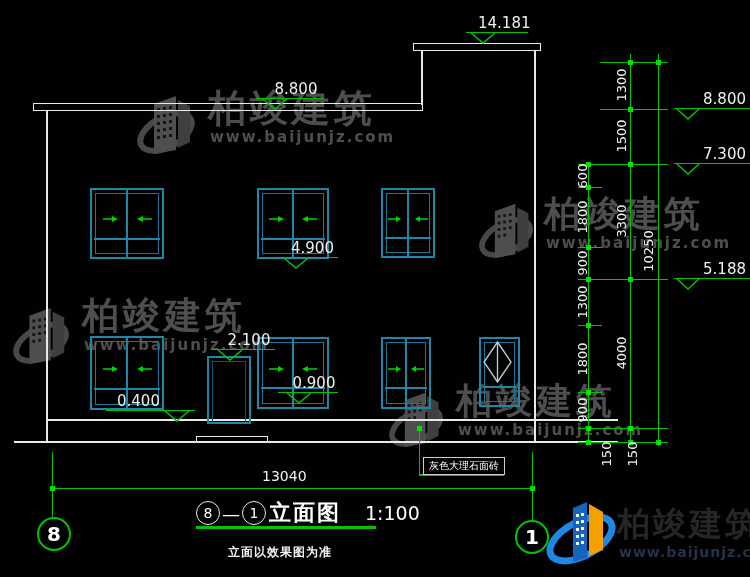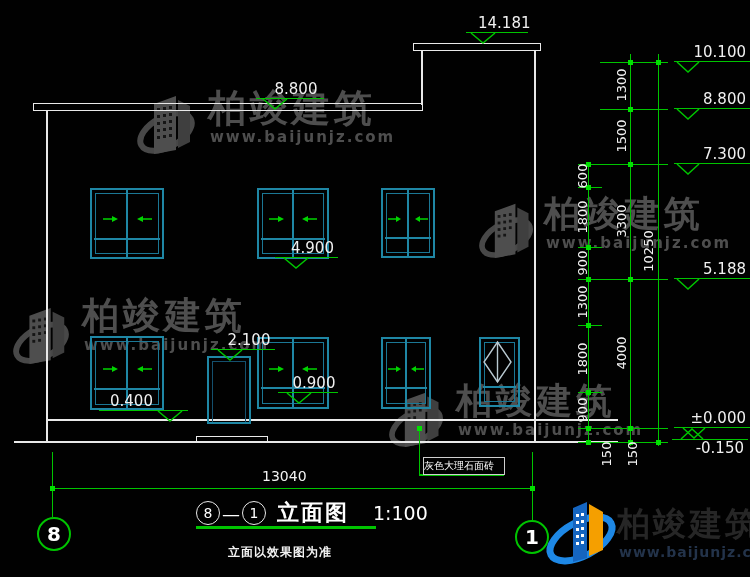--- a/index.html
+++ b/index.html
@@ -32,27 +32,27 @@
   .vdim{position:absolute;color:#f2f2f2;font-size:13px;white-space:nowrap;
         transform:translate(-50%,-50%) rotate(-90deg);}
   .hdim{position:absolute;color:#f2f2f2;font-size:14px;white-space:nowrap;}
   
   .bubble{position:absolute;width:30px;height:30px;border:2px solid #00c400;border-radius:50%;
           color:#fff;font-size:20px;font-weight:bold;display:flex;align-items:center;justify-content:center;}
   
   .title{position:absolute;left:196px;top:498px;display:flex;align-items:center;color:#fff;}
   .tbubble{width:22px;height:22px;border:1.5px solid #e9e9e9;border-radius:50%;font-size:14px;
            display:flex;align-items:center;justify-content:center;}
-  .tname{font-size:22px;font-weight:bold;letter-spacing:2px;margin-left:11px;}
+  .tname{font-size:22px;font-weight:bold;letter-spacing:2px;margin-left:3px;}
   .tscale{font-size:19px;margin-left:24px;}
   .tdash{font-size:18px;margin:0 2px;}
   .subtitle{position:absolute;left:228px;top:544px;color:#f2f2f2;font-size:12px;font-weight:bold;letter-spacing:1px;}
   
   .mat{position:absolute;left:423px;top:457px;width:80px;height:16px;border:1px solid #cfcfcf;
-       color:#fff;font-size:10px;line-height:16px;white-space:nowrap;}
+       color:#fff;font-size:10px;line-height:16px;text-align:center;white-space:nowrap;}
   
   .wm{position:absolute;opacity:.5;color:#9a9a9a;z-index:1;}
   .wm .brand{font-size:38px;font-weight:bold;letter-spacing:4px;white-space:nowrap;line-height:40px;}
   .wm .url{font-size:15px;font-weight:bold;letter-spacing:2px;white-space:nowrap;}
   .wm .icon{position:absolute;}
   .logo{position:absolute;left:543px;top:494px;z-index:3;}
   .logo .brand{position:absolute;left:74px;top:8px;font-size:33px;font-weight:bold;letter-spacing:3px;color:#262626;white-space:nowrap;}
   .logo .url{position:absolute;left:76px;top:50px;font-size:14px;font-weight:bold;letter-spacing:1px;color:#23334a;white-space:nowrap;}
   .draw{position:absolute;z-index:2;}
 </style>
@@ -283,69 +283,48 @@
         <path d="M1,1 L13,11 L25,1" fill="none" stroke="#00c400" stroke-width="1.5"></path>
       </svg>
   </div>
   <div class="draw lvl" style="left:278px;top:375px;width:60px">
     <span class="t">0.900</span>
       <div class="ln"></div>
     <svg width="26" height="12" style="margin-left:8px">
         <path d="M1,1 L13,11 L25,1" fill="none" stroke="#00c400" stroke-width="1.5"></path>
       </svg>
   </div>
-  <div class="draw lvl" style="left:99px;top:393px;width:89px">
+  <div class="draw lvl" style="left:106px;top:393px;width:89px">
     <span class="t" style="padding-left:0;padding-right:24px">0.400</span>
       <div class="ln"></div>
     <svg width="26" height="12" style="margin-left:58px">
         <path d="M1,1 L13,11 L25,1" fill="none" stroke="#00c400" stroke-width="1.5"></path>
       </svg>
   </div>
 
-  <div class="draw rlvl" style="left:674px;top:44px">
-    <span class="t">10.100</span>
+  <div class="draw rlvl" style="left:674px;top:91px">
+    <span class="t">8.800</span>
       <div class="ln"></div>
     <svg width="24" height="12" style="margin-left:2px">
         <path d="M1,1 L12,11 L23,1" fill="none" stroke="#00c400" stroke-width="1.5"></path>
       </svg>
   </div>
-  <div class="draw rlvl" style="left:674px;top:91px">
-    <span class="t">8.800</span>
+  <div class="draw rlvl" style="left:674px;top:146px">
+    <span class="t">7.300</span>
       <div class="ln"></div>
     <svg width="24" height="12" style="margin-left:2px">
         <path d="M1,1 L12,11 L23,1" fill="none" stroke="#00c400" stroke-width="1.5"></path>
       </svg>
   </div>
-  <div class="draw rlvl" style="left:674px;top:146px">
-    <span class="t">7.300</span>
+  <div class="draw rlvl" style="left:674px;top:261px">
+    <span class="t">5.188</span>
       <div class="ln"></div>
     <svg width="24" height="12" style="margin-left:2px">
         <path d="M1,1 L12,11 L23,1" fill="none" stroke="#00c400" stroke-width="1.5"></path>
       </svg>
-  </div>
-  <div class="draw rlvl" style="left:674px;top:261px">
-    <span class="t">5.188</span>
-      <div class="ln"></div>
-    <svg width="24" height="12" style="margin-left:2px">
-        <path d="M1,1 L12,11 L23,1" fill="none" stroke="#00c400" stroke-width="1.5"></path>
-      </svg>
-  </div>
-  <div class="draw rlvl" style="left:674px;top:410px">
-    <span class="t">±0.000</span>
-      <div class="ln"></div>
-    <svg width="24" height="12" style="margin-left:8px">
-        <path d="M1,1 L12,11 L23,1" fill="none" stroke="#00c400" stroke-width="1.5"></path>
-      </svg>
-  </div>
-  <div class="draw rlvl" style="left:672px;top:429px">
-    <svg width="24" height="12" style="margin-left:8px;margin-bottom:-1px">
-        <path d="M1,11 L12,1 L23,11" fill="none" stroke="#00c400" stroke-width="1.5"></path>
-      </svg>
-    <div class="ln"></div>
-      <span class="t">-0.150</span>
   </div>
 
   <div class="draw gline" style="left:588px;top:164px;width:1px;height:278px"></div>
   <div class="draw gline" style="left:630px;top:54px;width:1px;height:392px"></div>
   <div class="draw gline" style="left:658px;top:54px;width:1px;height:392px"></div>
 
   <div class="draw gline" style="left:600px;top:62px;width:68px;height:1px"></div>
   <div class="draw gline" style="left:600px;top:109px;width:68px;height:1px"></div>
   <div class="draw gline" style="left:578px;top:164px;width:90px;height:1px"></div>
   <div class="draw gline" style="left:578px;top:187px;width:24px;height:1px"></div>

